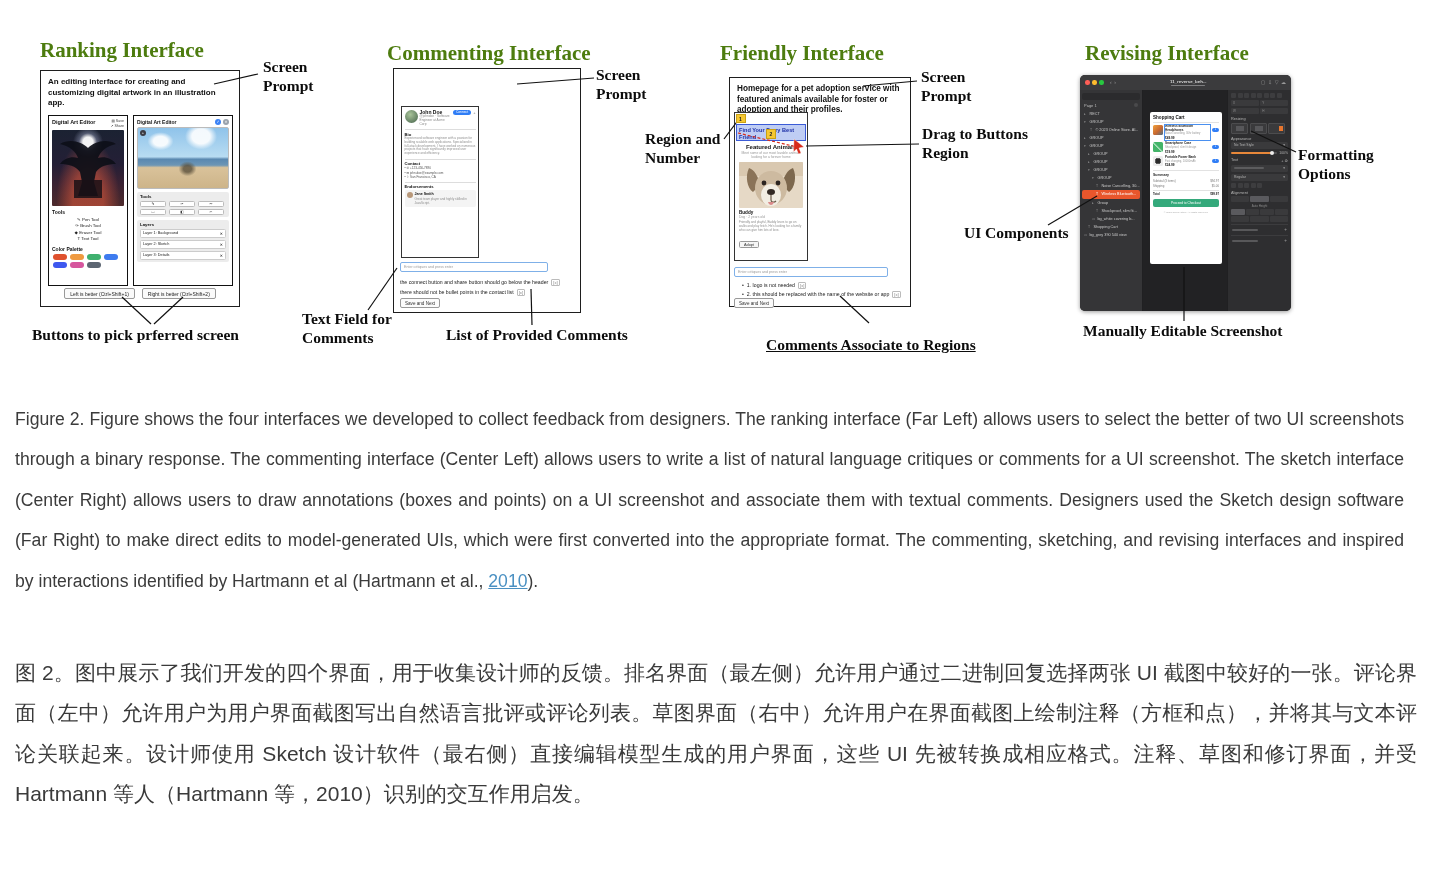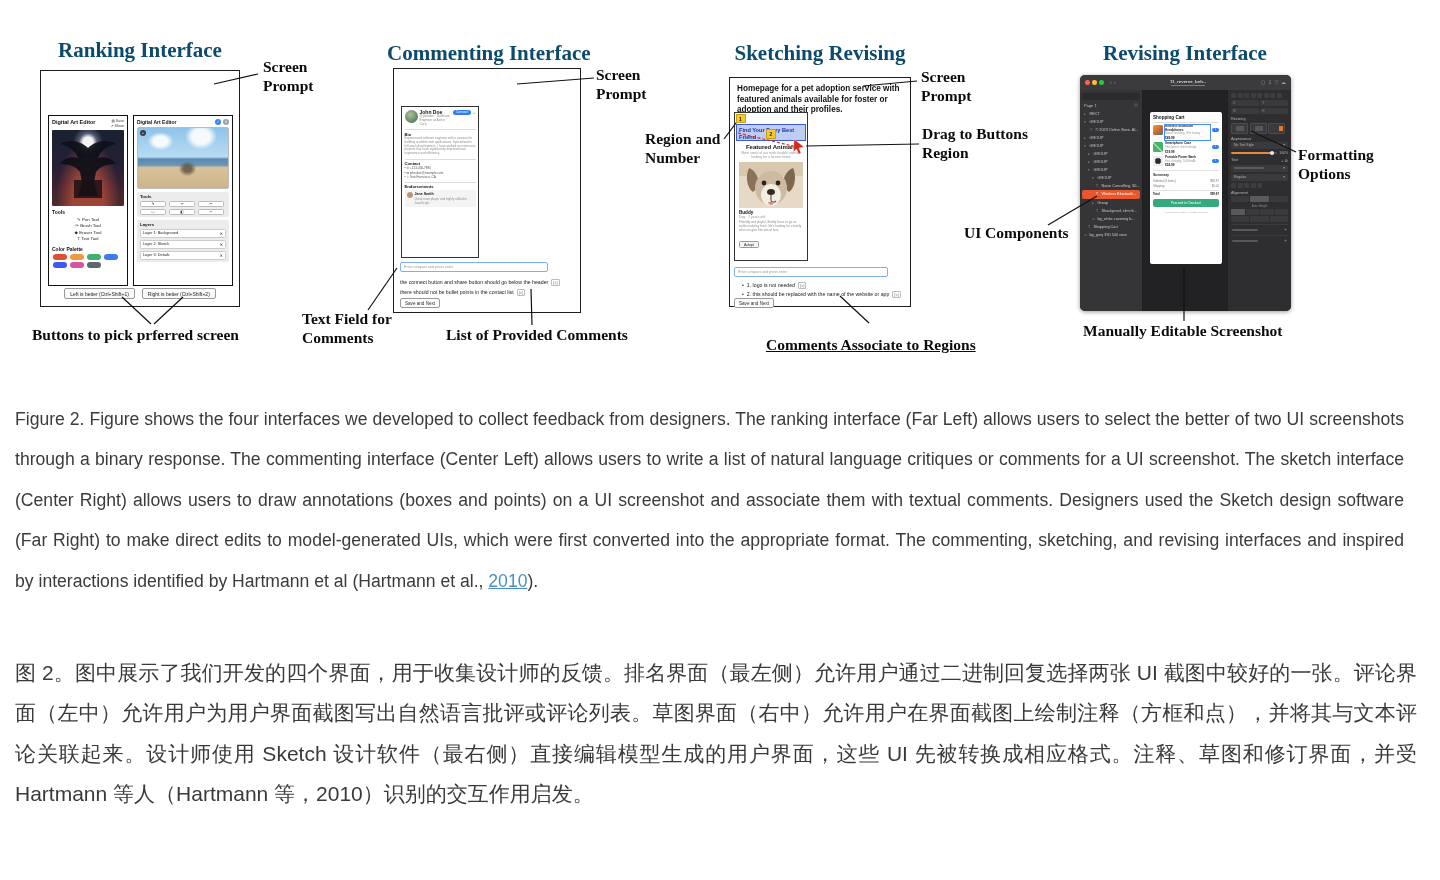--- a/index.html
+++ b/index.html
@@ -3,21 +3,21 @@
 <meta charset="utf-8">
 <style>
   * { margin:0; padding:0; box-sizing:border-box; }
   body { background:#fff; }
   .page { position:relative; width:1440px; height:880px; background:#fff; overflow:hidden;
           font-family:"Liberation Sans", sans-serif; color:#222; }
 
   
   .fig { position:absolute; left:0; top:0; width:1440px; height:372px; }
   .ptitle { position:absolute; font-family:"Liberation Serif", serif; font-weight:700;
-            font-size:21px; color:#0c4a6e; text-align:center; white-space:nowrap; }
+            font-size:21px; color:#4d7c0f; white-space:nowrap; }
   .ann { position:absolute; font-family:"Liberation Serif", serif; font-weight:700;
          font-size:15.5px; line-height:18.5px; color:#0c0c0c; }
   .pbox { position:absolute; background:#fff; border:1.6px solid #1e1e1e; }
   .prompt { font-weight:700; font-size:8px; line-height:10.5px; padding:6px 7px 2px 7px; color:#111; }
   svg.overlay { position:absolute; left:0; top:0; pointer-events:none; }
 
   
   .rk-cards { position:absolute; left:7px; top:44px; display:flex; gap:5px; }
   .rk-card { border:1.6px solid #111; background:#fff; padding:3px; }
   .rk-card.left { width:80px; height:171px; }
@@ -166,20 +166,21 @@
             color:#3a3a3a; text-align:justify; font-family:"Liberation Sans", sans-serif; }
 </style>
 </head>
 <body>
 
 <div class="page">
   <div class="fig">
 
     <div class="ptitle" style="left:40px; top:38px; width:200px;">Ranking Interface</div>
     <div class="pbox" style="left:40px; top:70px; width:200px; height:237px;">
+      <div class="prompt">An editing interface for creating and customizing digital artwork in an illustration app.</div>
       <div class="rk-cards">
         <div class="rk-card left">
           <div class="rk-head">
             <div class="rk-app">Digital Art Editor</div>
             <div class="rk-menu">
               <div><span>▤</span> <span>Save</span></div>
               <div><span>↗</span> <span>Share</span></div>
             </div>
           </div>
           <div class="rk-art1">
@@ -286,21 +287,21 @@
       </div>
       <div class="cm-input">Enter critiques and press enter</div>
       <div class="cm-comment" style="top:210px;"><span>the connect button and share button should go below the header</span><span class="cm-x">[x]</span></div>
       <div class="cm-comment" style="top:220px;"><span>there should not be bullet points in the contact list</span><span class="cm-x">[x]</span></div>
       <div class="cm-save">Save and Next</div>
     </div>
     <div class="ann" style="left:596px; top:66px; width:60px;">Screen Prompt</div>
     <div class="ann" style="left:302px; top:310px; width:105px;">Text Field for Comments</div>
     <div class="ann" style="left:446px; top:326px; width:210px;">List of Provided Comments</div>
 
-    <div class="ptitle" style="left:720px; top:41px; width:200px;">Sketching Revising</div>
+    <div class="ptitle" style="left:720px; top:41px; width:200px;">Friendly Interface</div>
     <div class="pbox" style="left:729px; top:77px; width:182px; height:230px;">
       <div class="prompt" style="font-size:8.2px;">Homepage for a pet adoption service with featured animals available for foster or adoption and their profiles.</div>
       <div class="sk-card">
         <div class="sk-logo"></div>
         <div class="badge" style="left:0.5px; top:0.5px;">1</div>
         <div class="sk-band">Find Your Furry Best Friend</div>
         <div class="badge" style="left:31px; top:16px;">2</div>
         <div class="sk-feat">Featured Animals</div>
         <div class="sk-sub">Meet some of our most lovable animals looking for a forever home</div>
         <div class="sk-dog">

